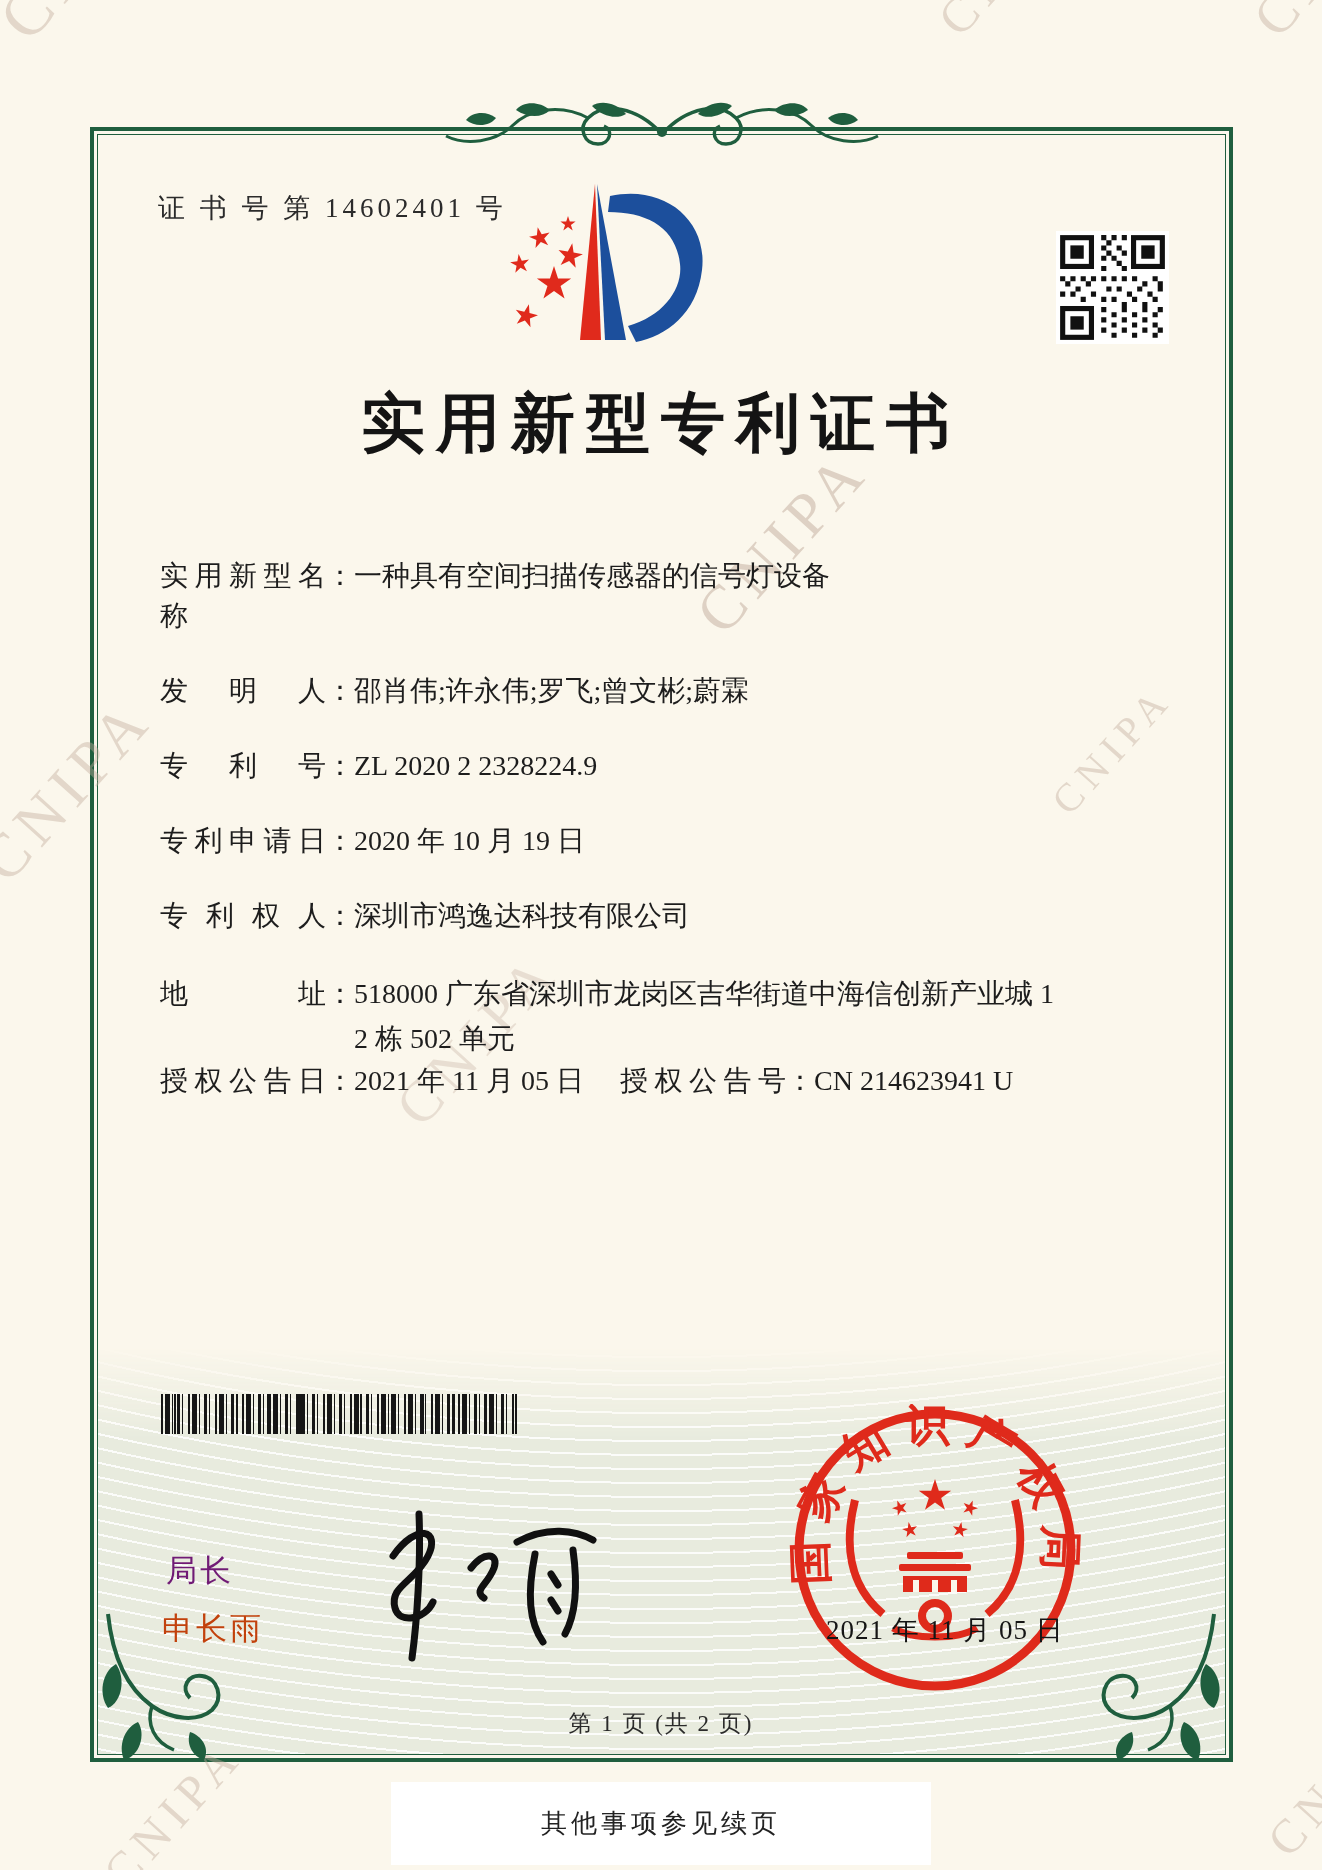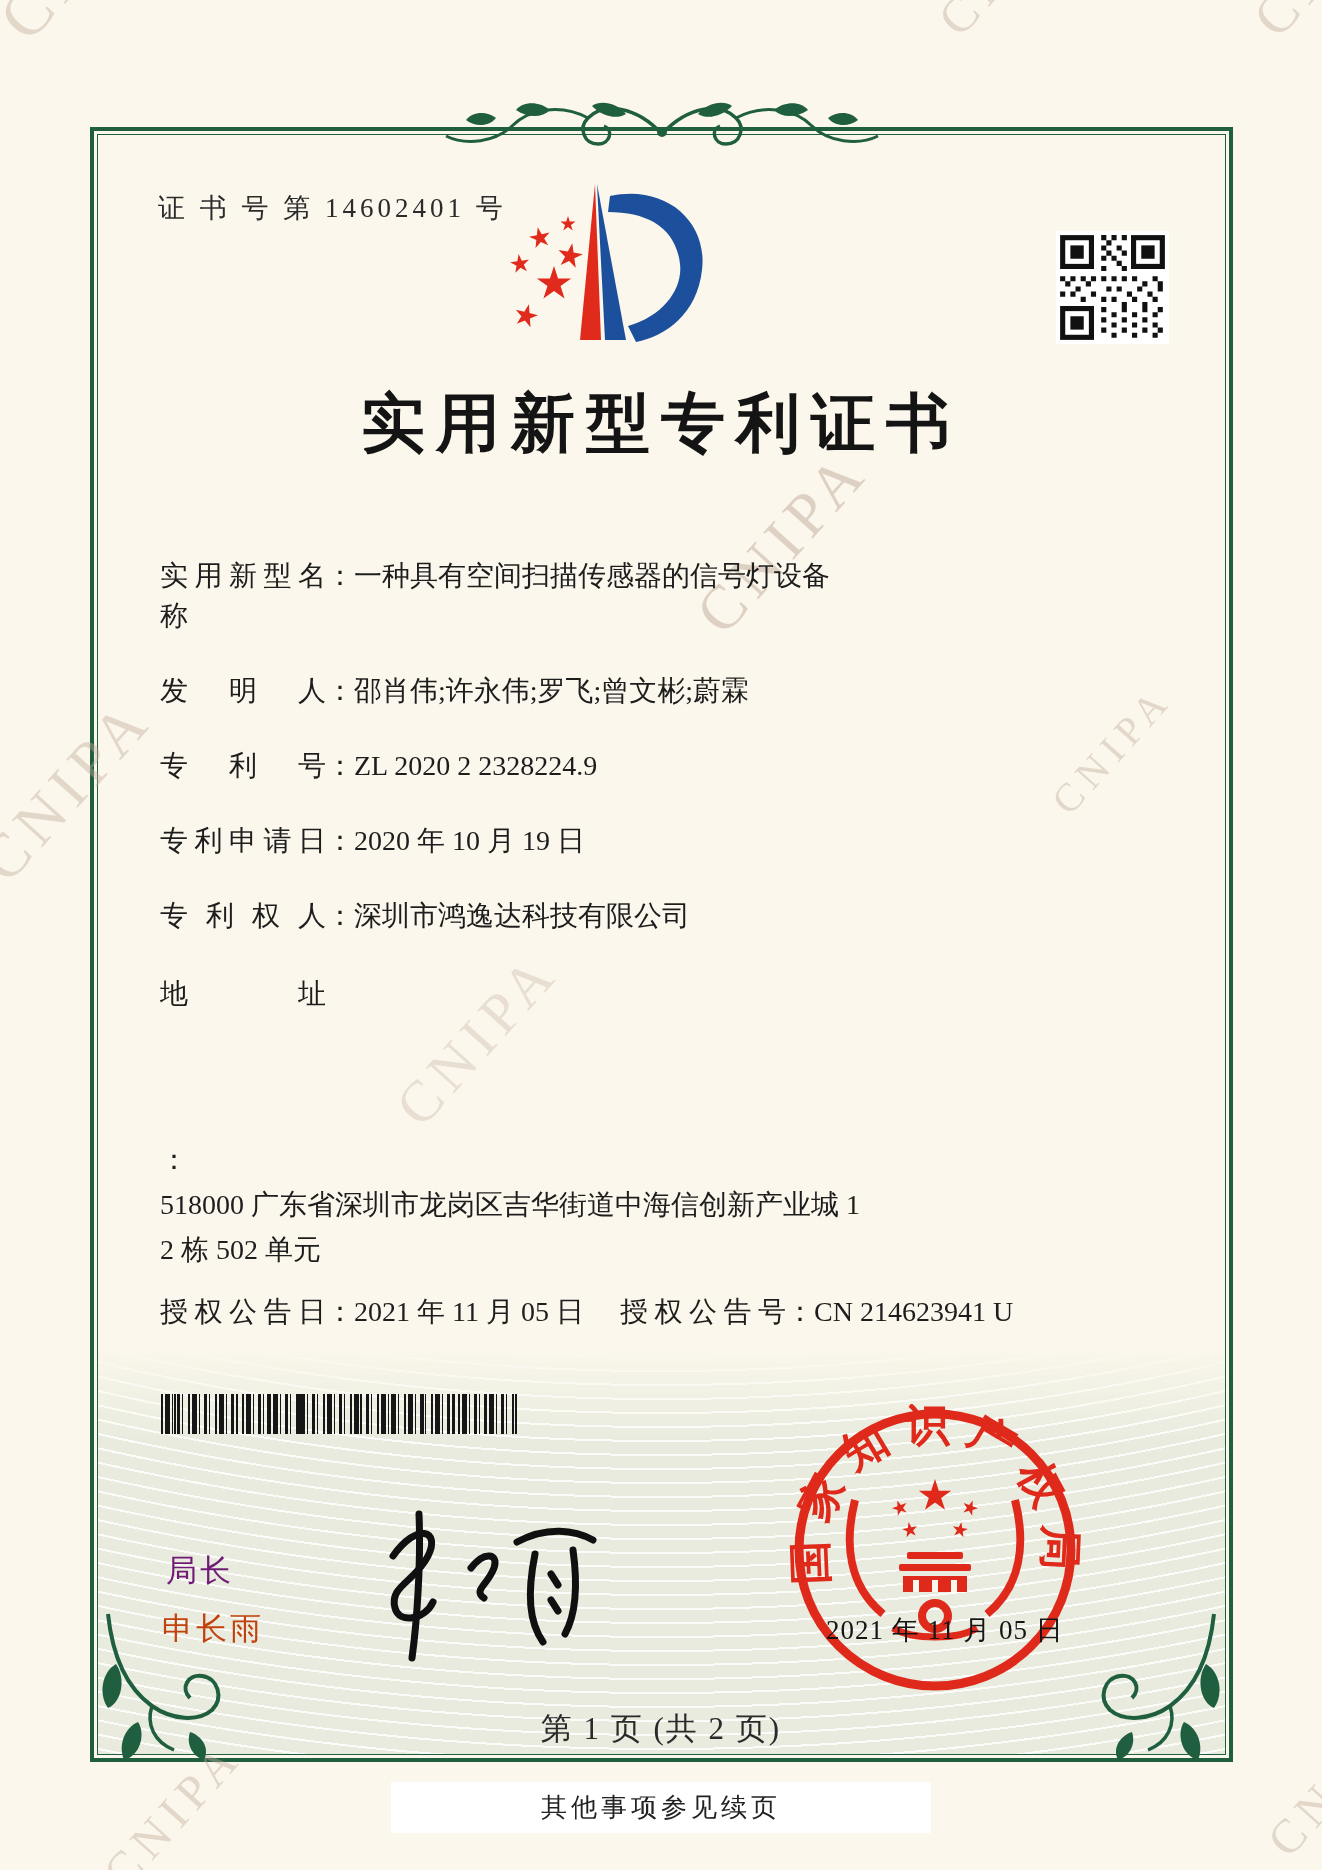--- a/index.html
+++ b/index.html
@@ -67,21 +67,21 @@
     font-size:28px;color:#1d1d1d;z-index:2;
   }
   .frow{display:flex;line-height:40px;margin-bottom:35px;align-items:flex-start;}
   .flabel{
     display:inline-block;width:166px;
     text-align:justify;text-align-last:justify;
     flex:0 0 166px;
   }
   .colon{flex:0 0 auto;}
   .fvalue{flex:1 1 auto;}
-  .frow.addr{line-height:45px;margin-bottom:20px;flex-direction:column;}
+  .frow.addr{line-height:45px;margin-bottom:0;}
   .frow.grant .pair1{display:flex;width:460px;flex:0 0 460px;}
   .frow.grant .pair2{display:flex;}
 
   
   .body-text{
     position:absolute;left:160px;top:1092px;width:1008px;
     font-size:28px;line-height:56px;color:#222;
     text-align:justify;z-index:2;
   }
   .body-text p{margin:0;text-indent:2em;}
@@ -112,28 +112,28 @@
   .seal-text{
     font-family:"Liberation Sans","DejaVu Sans",sans-serif;
     font-weight:700;font-size:44px;letter-spacing:15px;
   }
   .seal-date{
     position:absolute;left:826px;top:1612px;width:240px;
     font-size:27px;color:#151515;letter-spacing:1px;white-space:nowrap;z-index:4;
   }
   .page-info{
     position:absolute;left:0;right:0;top:1708px;text-align:center;
-    font-size:31px;color:#2a2a2a;letter-spacing:2px;z-index:2;
+    font-size:23px;color:#2a2a2a;letter-spacing:2px;z-index:2;
   }
   .continuation{
     position:absolute;left:0;right:0;top:1782px;text-align:center;z-index:2;
   }
   .continuation span{
     display:inline-block;background:#ffffff;
-    padding:8px 150px;font-size:26px;color:#222;letter-spacing:4px;
+    padding:24px 150px;font-size:26px;color:#222;letter-spacing:4px;
   }
 </style>
 </head>
 <body>
 
 <div class="page">
 
   <svg width="0" height="0" style="position:absolute" aria-hidden="true">
     <defs>
       <path id="star5" d="M0,-1 L0.2245,-0.309 L0.951,-0.309 L0.3635,0.118 L0.5878,0.809 L0,0.382 L-0.5878,0.809 L-0.3635,0.118 L-0.951,-0.309 L-0.2245,-0.309 Z"></path>

